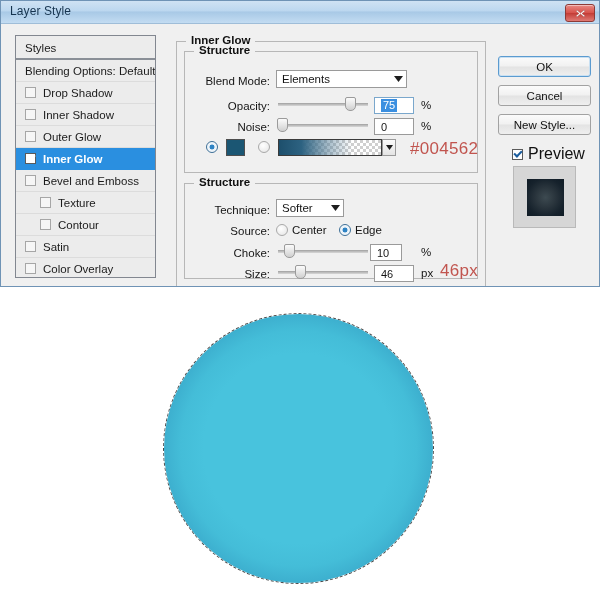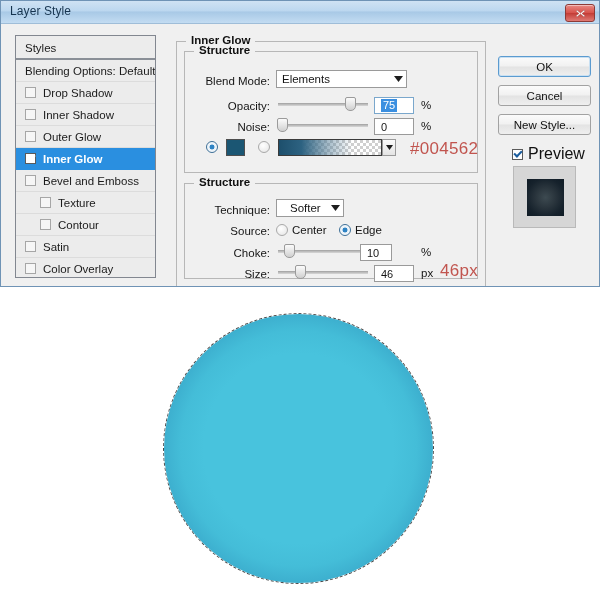--- a/index.html
+++ b/index.html
@@ -472,41 +472,41 @@
             <path d="M0,0 L7,0 L3.5,5 Z" fill="#1e1e1e"></path>
           </svg>
       </div>
       <div class="annot" style="left:234px; top:104px;">#004562</div>
 
       <div class="groupbox" id="grp-elements">
         <div class="group-title">Structure</div>
       </div>
 
       <div class="field-label" style="left:18px; top:169px; width:76px;">Technique:</div>
-      <div class="dropdown" style="left:100px; top:164px; width:68px;padding-left:8px;">
+      <div class="dropdown" style="left:100px; top:164px; width:68px;">
         <span class="dd-text">Softer</span>
         <span class="dd-arrow">
           <svg width="9" height="6" viewBox="0 0 9 6">
               <path d="M0,0 L9,0 L4.5,6 Z" fill="#1e1e1e"></path>
             </svg>
         </span>
       </div>
 
       <div class="field-label" style="left:18px; top:190px; width:76px;">Source:</div>
       <div class="radio" style="left:100px; top:189px;"></div>
       <div class="unit" style="left:116px; top:189px;">Center</div>
       <div class="radio on" style="left:163px; top:189px;"></div>
       <div class="unit" style="left:179px; top:189px;">Edge</div>
 
       <div class="field-label" style="left:18px; top:212px; width:76px;">Choke:</div>
       <div class="slider" style="left:102px; top:209px; width:90px;">
         <div class="track"></div>
         <div class="thumb" style="left:11px;"></div>
       </div>
-      <div class="numbox" style="left:184px; top:209px; width:32px;align-items:center;">
+      <div class="numbox" style="left:194px; top:209px; width:32px;align-items:center;">
         <span>10</span>
       </div>
       <div class="unit" style="left:245px; top:211px;">%</div>
 
       <div class="field-label" style="left:18px; top:233px; width:76px;">Size:</div>
       <div class="slider" style="left:102px; top:230px; width:90px;">
         <div class="track"></div>
         <div class="thumb" style="left:22px;"></div>
       </div>
       <div class="numbox" style="left:198px; top:230px; width:40px;">

